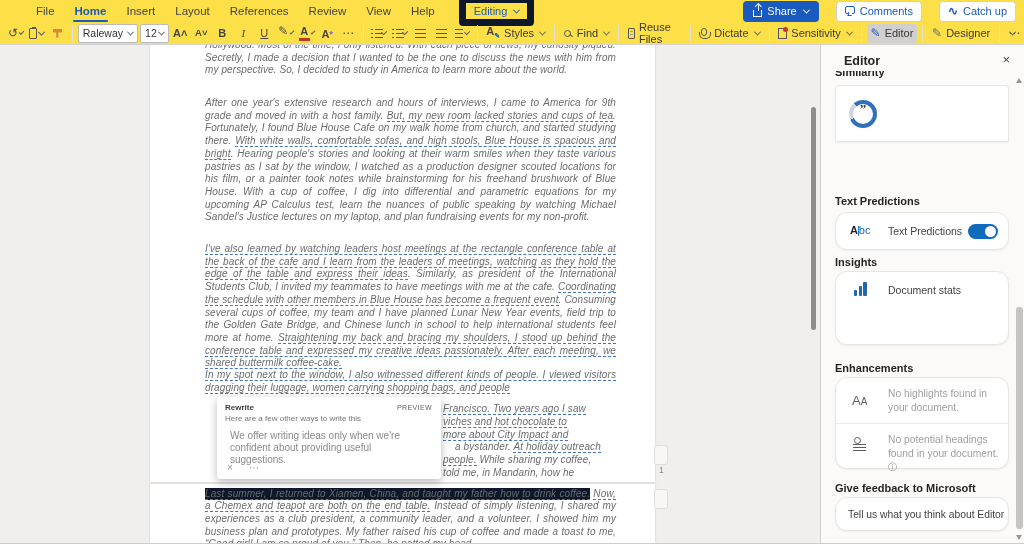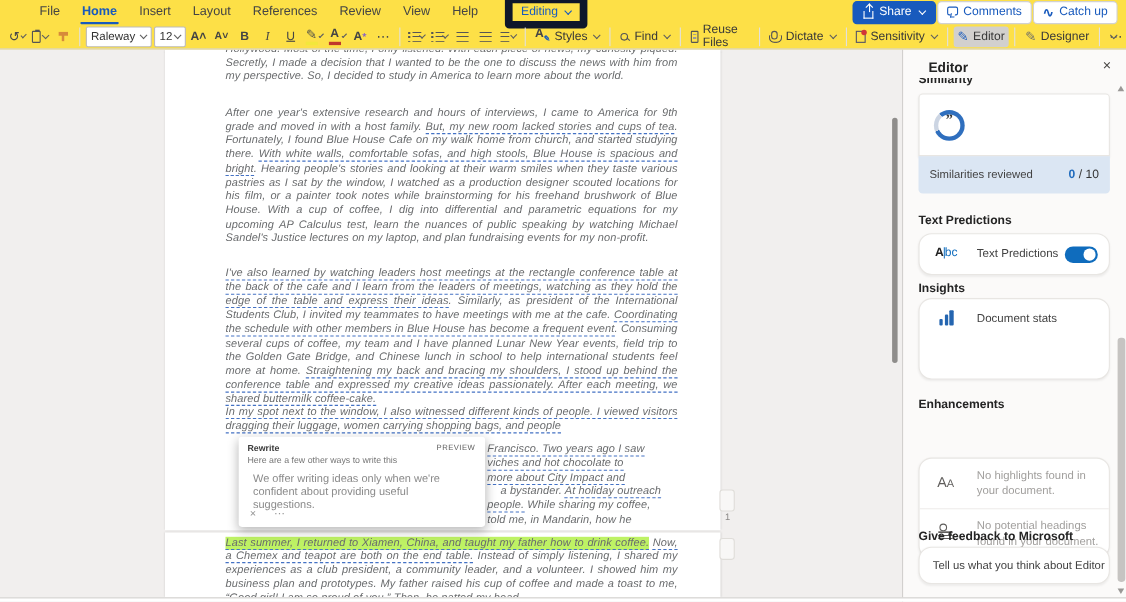--- a/index.html
+++ b/index.html
@@ -6,21 +6,21 @@
   *{box-sizing:border-box;font-family:"Liberation Sans",sans-serif;}
   #app{position:relative;width:1024px;height:547px;background:#fff;overflow:hidden;}
 
   
   #ribbon{position:absolute;top:0;left:0;width:1024px;height:45px;background:#fde047;border-bottom:1px solid #d6d4d2;z-index:30;}
   #tabrow{position:absolute;top:0;left:0;right:0;height:22px;display:flex;align-items:center;padding-left:26px;}
   .tab{font-size:11.5px;color:#444;padding:3px 10px;cursor:default;}
   .tab.active{color:#185abd;font-weight:bold;position:relative;}
   .tab.active::after{content:"";position:absolute;left:8px;right:8px;bottom:-2px;height:2.5px;background:#185abd;border-radius:2px;}
   .pill{margin-left:14px;display:flex;align-items:center;border:7px solid #0f172a;border-radius:4px;padding:2px 8px;color:#185abd;font-size:11px;gap:5px;}
-  #tabrow-right{margin-left:auto;display:flex;align-items:center;gap:1px;padding-right:8px;}
+  #tabrow-right{margin-left:auto;display:flex;align-items:center;gap:17px;padding-right:8px;}
   .btn-share{display:flex;align-items:center;gap:5px;background:#185abd;color:#fff;font-size:11px;border-radius:4px;padding:3px 10px;height:21px;}
   .btn-outline{display:flex;align-items:center;gap:5px;background:#fff;color:#185abd;font-size:11px;border:1px solid #d1d1d1;border-radius:4px;padding:3px 8px;height:21px;}
   #toolrow{position:absolute;top:22px;left:0;right:0;height:22px;display:flex;align-items:center;padding-left:6px;gap:2px;}
   .tbtn{display:flex;align-items:center;justify-content:center;min-width:19px;height:19px;padding:0 2px;border-radius:2px;color:#444;font-size:11px;}
   .sep{width:1px;height:17px;background:#e2e0de;margin:0 3px;}
   .cv{display:inline-block;width:5px;height:5px;border-right:1.2px solid #5f5f5f;border-bottom:1.2px solid #5f5f5f;transform:rotate(45deg) translate(-1px,-1px);margin-left:2px;}
   .cv.blue{border-color:#185abd;}
   .cv.white{border-color:#fff;}
   .combo{display:flex;align-items:center;justify-content:space-between;border:1px solid #bdbbb9;border-radius:2px;height:19px;padding:0 4px;font-size:10.5px;color:#333;background:#fff;}
   .glyph{font-size:12px;color:#4a4a4a;line-height:1;}
@@ -53,21 +53,21 @@
   #ribbon-collapse{position:absolute;right:9px;top:31px;}
 
   
   #docarea{position:absolute;top:45px;left:0;width:820px;height:498px;background:#f1efee;overflow:hidden;}
   .page{position:absolute;left:150px;width:505px;background:#fff;box-shadow:0 0 2px rgba(0,0,0,.15);overflow:hidden;}
   #page1{top:0;height:437px;}
   #page2{top:438.5px;height:60px;}
   .para{position:absolute;left:55px;width:411px;text-align:justify;font-size:10px;line-height:12.7px;color:#696b6d;letter-spacing:.1px;font-style:italic;}
   .frag{text-align:left;white-space:nowrap;}
   .u{border-bottom:1.5px dashed #4472c4;}
-  .hl{background:#bef264;}
+  .hl{background:#0f172a;}
   
   #popup{position:absolute;left:217px;top:352px;width:224px;height:82px;background:#fff;border-radius:3px;box-shadow:0 3px 10px rgba(0,0,0,.28);z-index:10;}
   #popup-title{position:absolute;left:8px;top:6px;font-size:8px;font-weight:bold;color:#3c3c3c;}
   #popup-preview{position:absolute;right:9px;top:7px;font-size:7px;color:#5f5f5f;letter-spacing:.4px;}
   #popup-sub{position:absolute;left:8px;top:17px;font-size:8px;color:#767676;}
   #popup-body{position:absolute;left:13px;top:33px;width:195px;font-size:10px;line-height:12px;color:#8a8a8a;}
   #popup-x{position:absolute;left:10px;bottom:6px;font-size:10px;color:#969696;line-height:1;}
   #popup-more{position:absolute;left:32px;bottom:6px;font-size:10px;color:#969696;line-height:1;}
   
   .margin-box{position:absolute;left:654px;width:14px;height:20px;background:#f8f7f6;border:1px solid #dfddd9;border-radius:3px;z-index:6;}
@@ -100,21 +100,21 @@
   #ins-card{top:226px;height:74px;}
   .prow{position:relative;height:37px;}
   .prow + .prow{border-top:1px solid #efedeb;}
   .prow .lab{position:absolute;left:52px;top:12px;font-size:10.5px;color:#424242;}
   .ic-bars{position:absolute;left:18px;top:10px;display:flex;align-items:flex-end;gap:1.5px;height:14px;}
   .ic-bars i{display:block;width:3.2px;background:#2465b0;border-radius:1px;}
   .ic-person{position:absolute;left:17px;top:10px;width:14px;height:14px;}
   .ic-person::before{content:"";position:absolute;left:2px;top:0;width:6px;height:6px;border-radius:50%;background:#2465b0;}
   .ic-person::after{content:"";position:absolute;left:0;bottom:1px;width:10px;height:6px;border-radius:5px 5px 0 0;background:#2465b0;}
   .ic-person .badge{position:absolute;right:-2px;top:-2px;width:8px;height:8px;border-radius:50%;background:#1b1a19;color:#fff;font-size:5.5px;line-height:8px;text-align:center;z-index:2;}
-  #enh-card{top:332px;height:92px;margin-top:39px;}
+  #enh-card{top:332px;height:92px;}
   .erow{position:relative;height:45px;}
   .erow + .erow{border-top:1px solid #efedeb;}
   .erow .lab{position:absolute;left:52px;top:9px;width:118px;font-size:10.3px;line-height:13.5px;color:#a19f9d;}
   .ic-AA{position:absolute;left:16px;top:13px;color:#5f5d5b;}
   .ic-AA b{font-size:13px;font-weight:normal;}
   .ic-AA span{font-size:10px;}
   .ic-head{position:absolute;left:17px;top:13px;width:14px;height:14px;}
   .ic-head::before{content:"";position:absolute;left:1px;top:0;width:5px;height:5px;border:1.6px solid #5f5d5b;border-radius:50%;}
   .ic-head::after{content:"";position:absolute;left:0;right:1px;bottom:0;height:7px;background:repeating-linear-gradient(to bottom,#5f5d5b 0 1.2px,transparent 1.2px 3.2px);}
   .info{font-size:9px;color:#8a8886;}
@@ -323,24 +323,20 @@
 
     <div id="sim-label-clip">
       <span>Similarity</span>
     </div>
 
     <div class="card" id="sim-card">
       <div class="ring">
           <span class="q">”</span>
         </div>
     </div>
-    <div id="sim-band">
-      <span>Similarities reviewed</span>
-      <span class="cnt"><b>0</b><span> / 10</span></span>
-    </div>
 
     <span class="sect" style="top:150px;">Text Predictions</span>
     <div class="card" id="tp-card">
       <span class="abc">A<span class="caret">|</span><i>bc</i></span>
       <span class="lab">Text Predictions</span>
       <span class="toggle"></span>
     </div>
 
     <span class="sect" style="top:211px;">Insights</span>
     <div class="card" id="ins-card">

